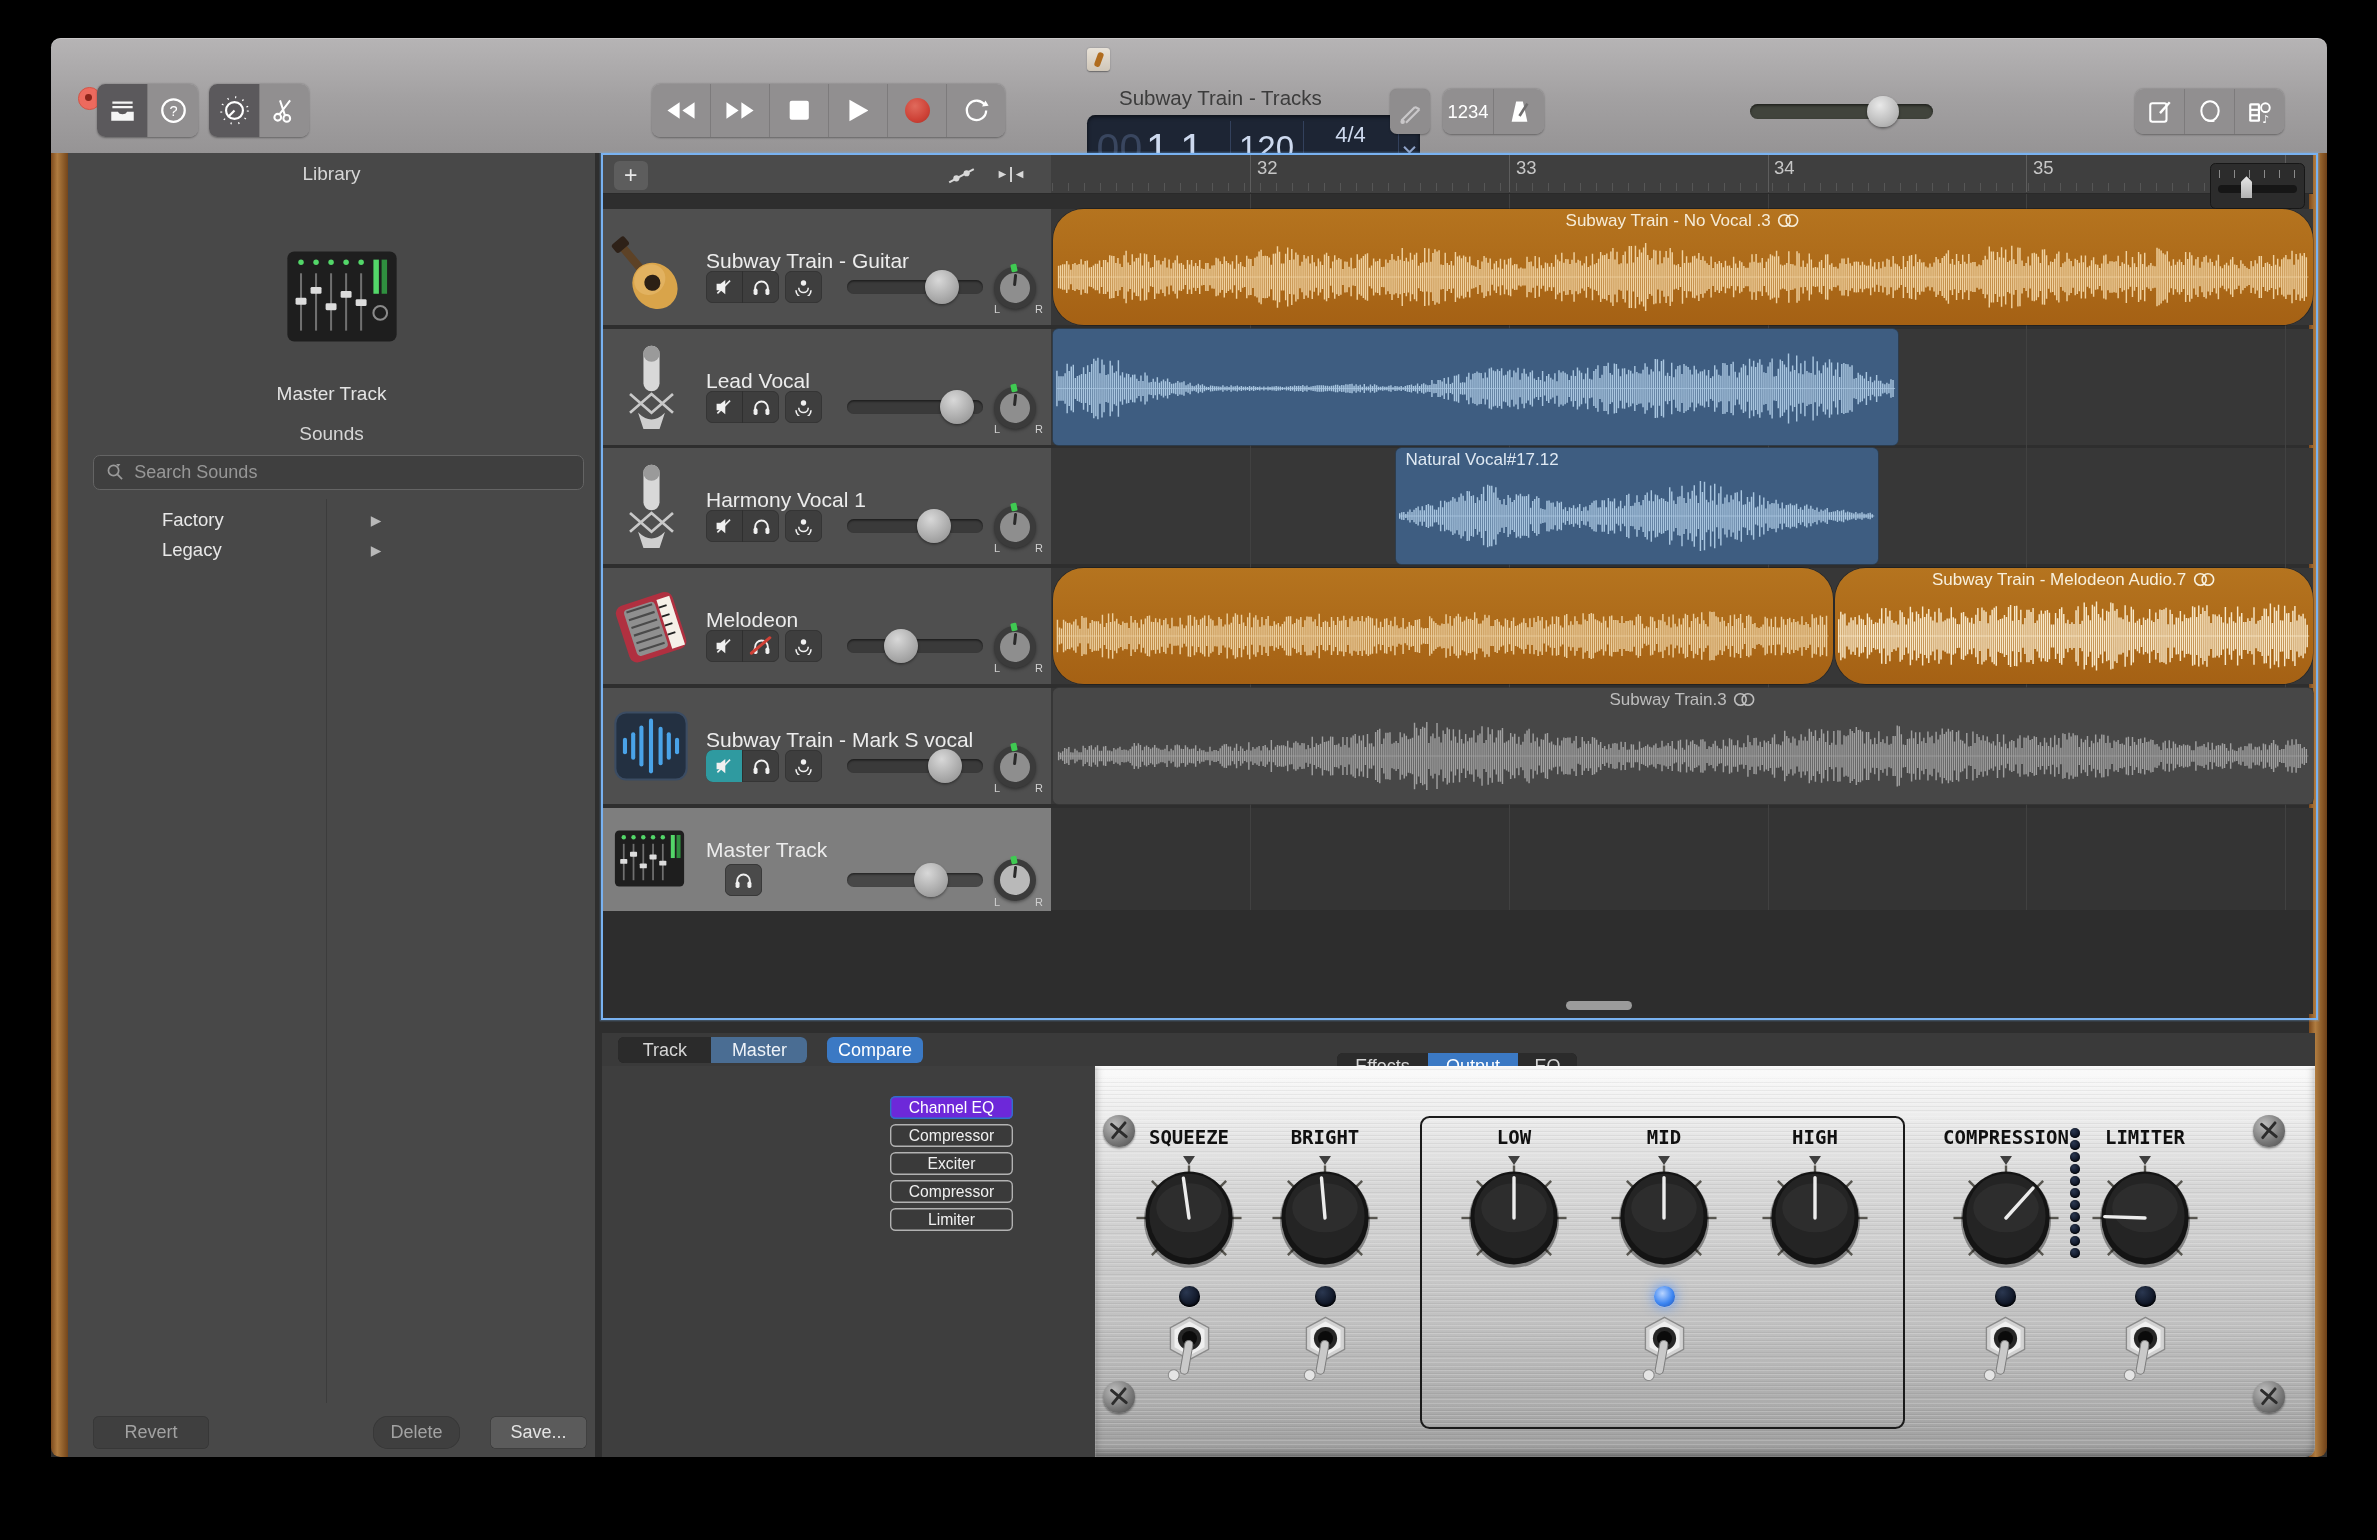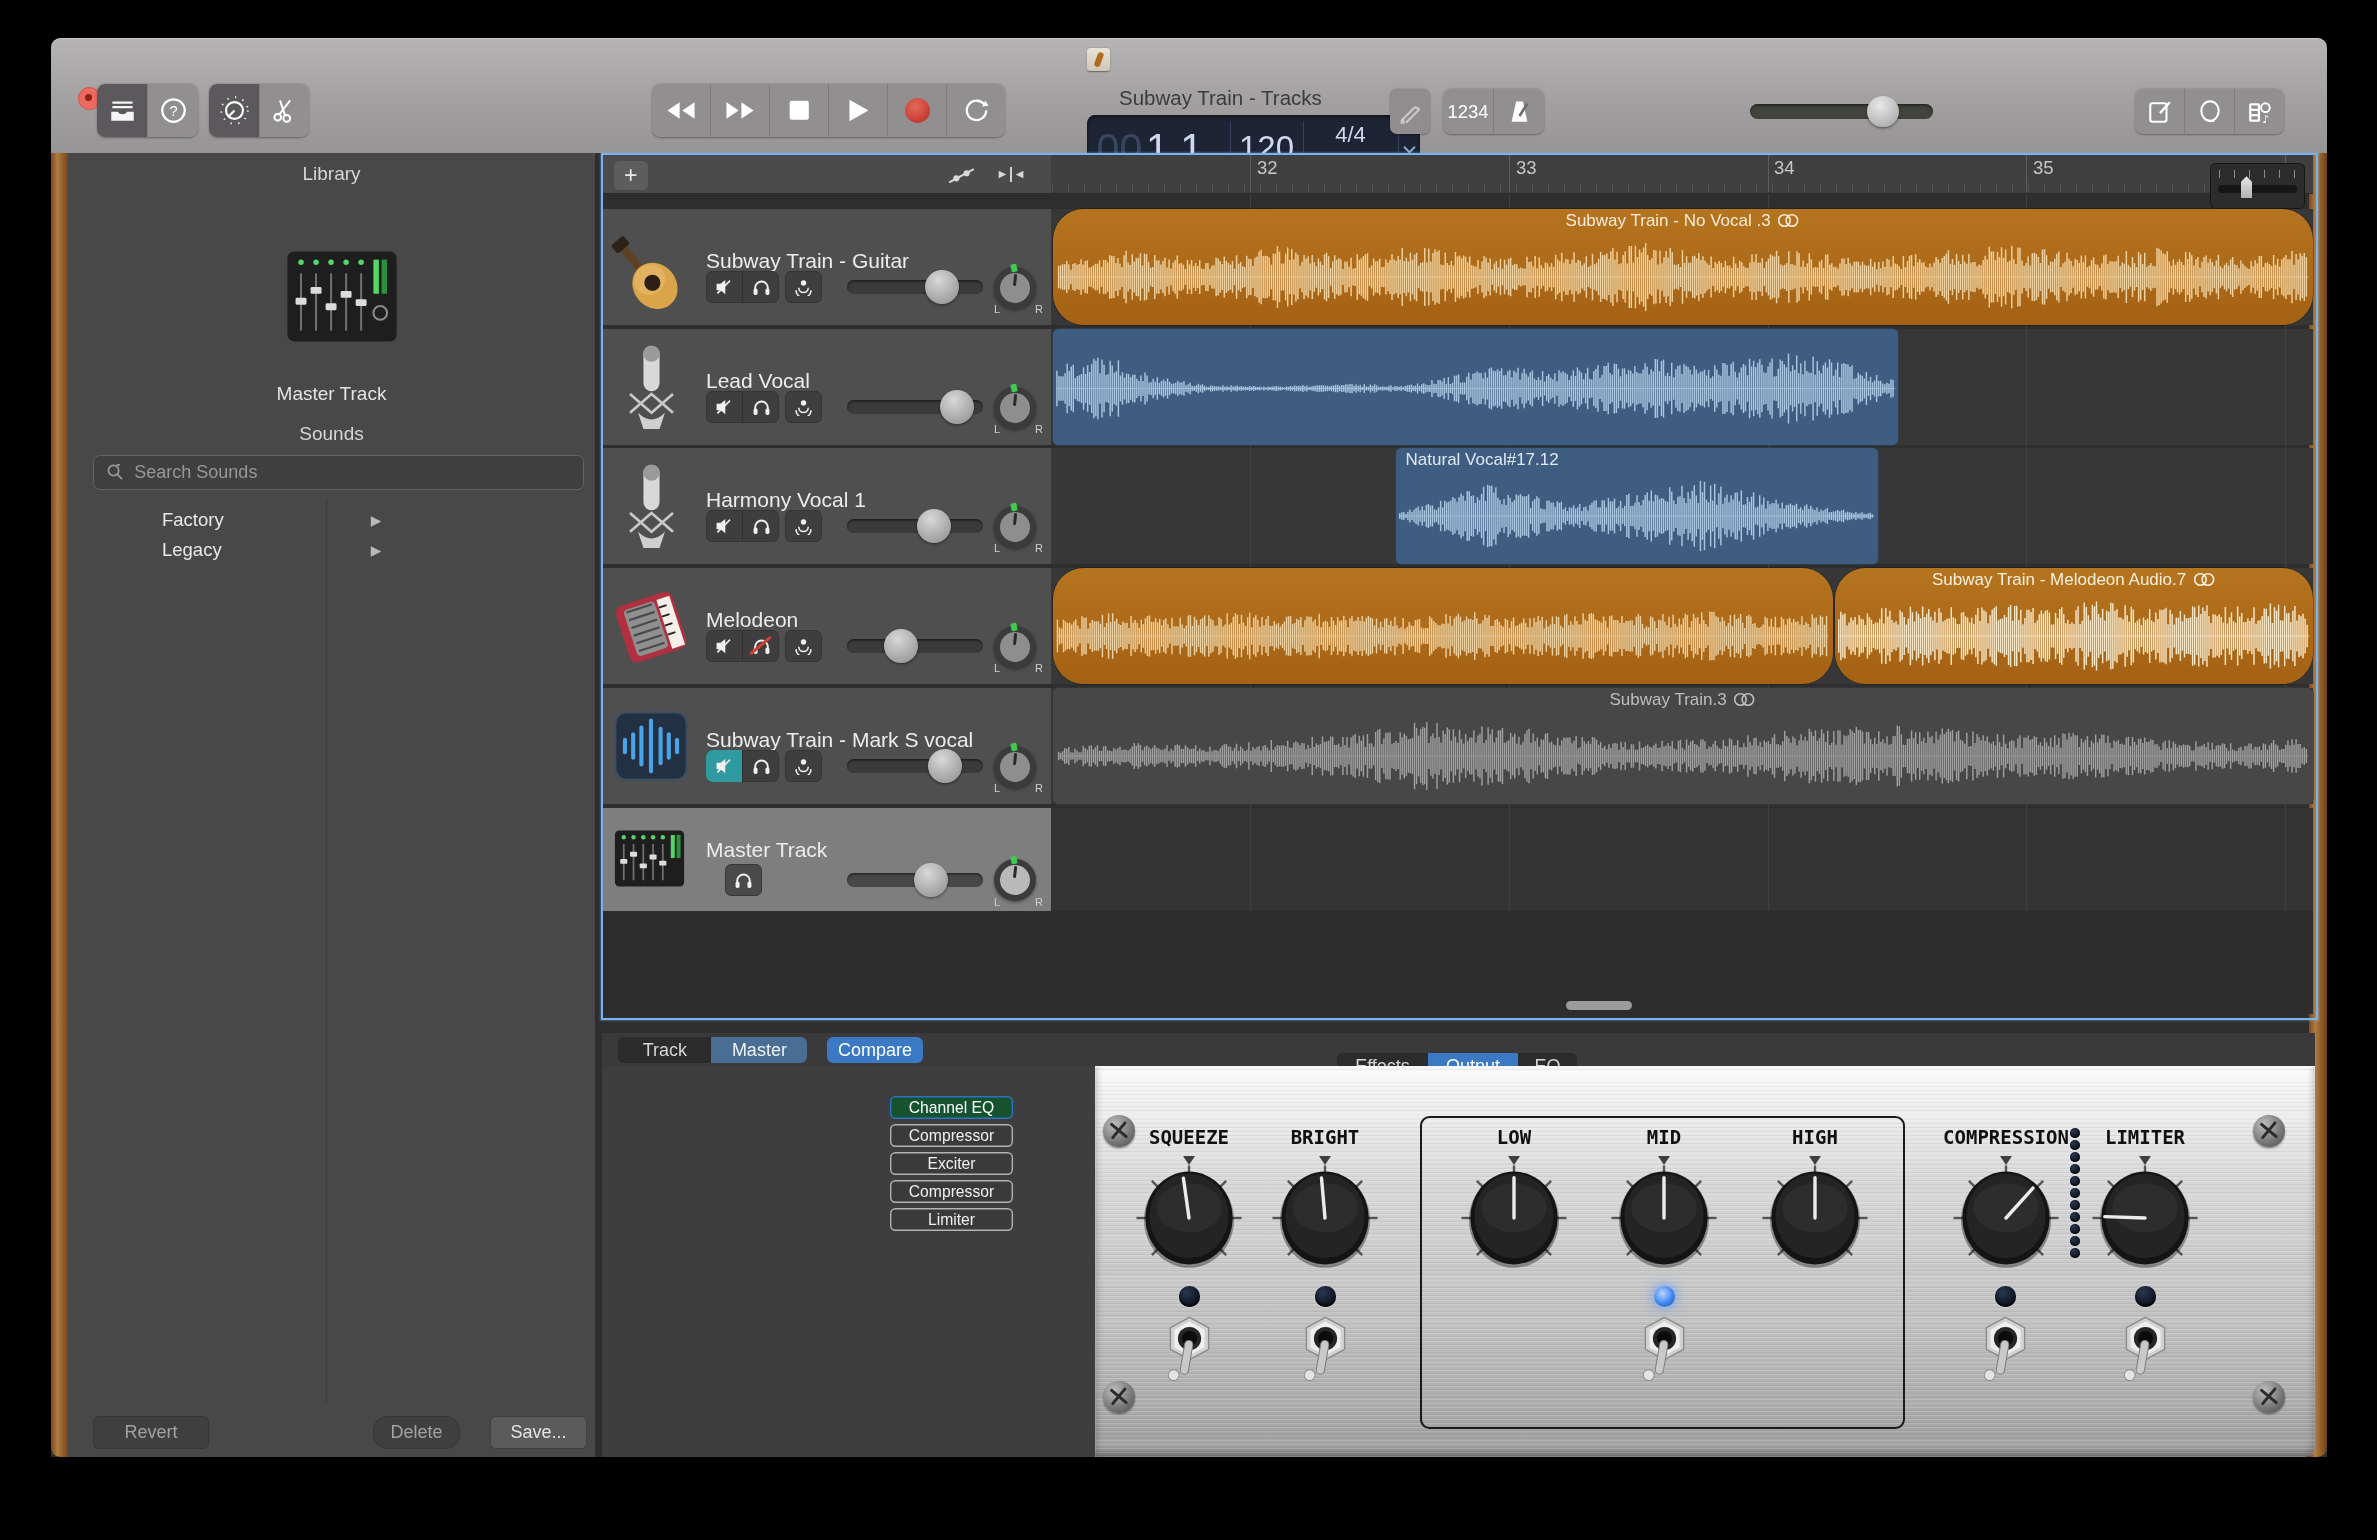--- a/index.html
+++ b/index.html
@@ -85,21 +85,21 @@
   .scbtn{height:26px;display:flex;align-items:center;justify-content:center;font-size:18px;color:#d6d6d6;}
   .scgroup{display:flex;border-radius:6.2px;overflow:hidden;box-shadow:inset 0 0 0 0.7px #202020;}
   .scgroup .t{background:#2b2b2b;}
   .scgroup .t.sel{background:#3b79c4;color:#fff;}
   .scgroup .t.msel{background:#4a6d93;color:#eef3f8;}
   .compare{background:#3b79c4;border-radius:6.2px;color:#fff;}
   .scleft{left:602px;top:1066px;width:493px;height:391px;background:#3e3e3e;}
   .pluginbox{left:618px;top:1090px;width:422px;height:145px;background:#494949;border-radius:9.6px;box-shadow:inset 0 0.7px 0 rgba(255,255,255,.06);}
   .slot{left:890px;width:123px;height:23px;border-radius:5.5px;background:#3a3a3a;box-shadow:inset 0 0 0 1.4px #b2b2b2;
         display:flex;align-items:center;justify-content:center;font-size:15.7px;color:#f0f0f0;}
-  .slot.sel{background:#14532d;box-shadow:inset 0 0 0 1.4px #2e72c8;color:#fff;}
+  .slot.sel{background:#6d28d9;box-shadow:inset 0 0 0 1.4px #2e72c8;color:#fff;}
   .metal{left:1095px;top:1066px;width:1220px;height:391px;border-radius:0 0 9.6px 0;
      background:linear-gradient(#fbfbfb,#d8d8d8 30%,#bdbdbd 70%,#9e9e9e),
      repeating-linear-gradient(0deg,rgba(255,255,255,.18) 0 0.7px,rgba(0,0,0,.05) 1.4px 2.1px,transparent 2.1px 4.1px);
      background-blend-mode:overlay;box-shadow:inset 0 1.4px 1.4px rgba(255,255,255,.8), inset 0 -4.1px 8.2px rgba(0,0,0,.35);}
   .screw{width:31.5px;height:31.5px;border-radius:50%;background:radial-gradient(circle at 35% 30%,#bdbdbd,#757575 60%,#4c4c4c);box-shadow:0 1.4px 2.1px rgba(0,0,0,.4);}
   .screw::before,.screw::after{content:"";position:absolute;left:4.8px;top:14.4px;width:22px;height:2.7px;background:#2c2c2c;border-radius:1.4px;}
   .screw::before{transform:rotate(40deg);}.screw::after{transform:rotate(130deg);}
   .klabel{font-family:"DejaVu Sans Mono",monospace;font-weight:bold;font-size:19px;color:#101010;transform:translateX(-50%);white-space:nowrap;}
   .ktri{width:0;height:0;border-left:6.2px solid transparent;border-right:6.2px solid transparent;border-top:9.6px solid #3f3f3f;transform:translateX(-50%);}
   .mknob{width:116px;height:116px;}

